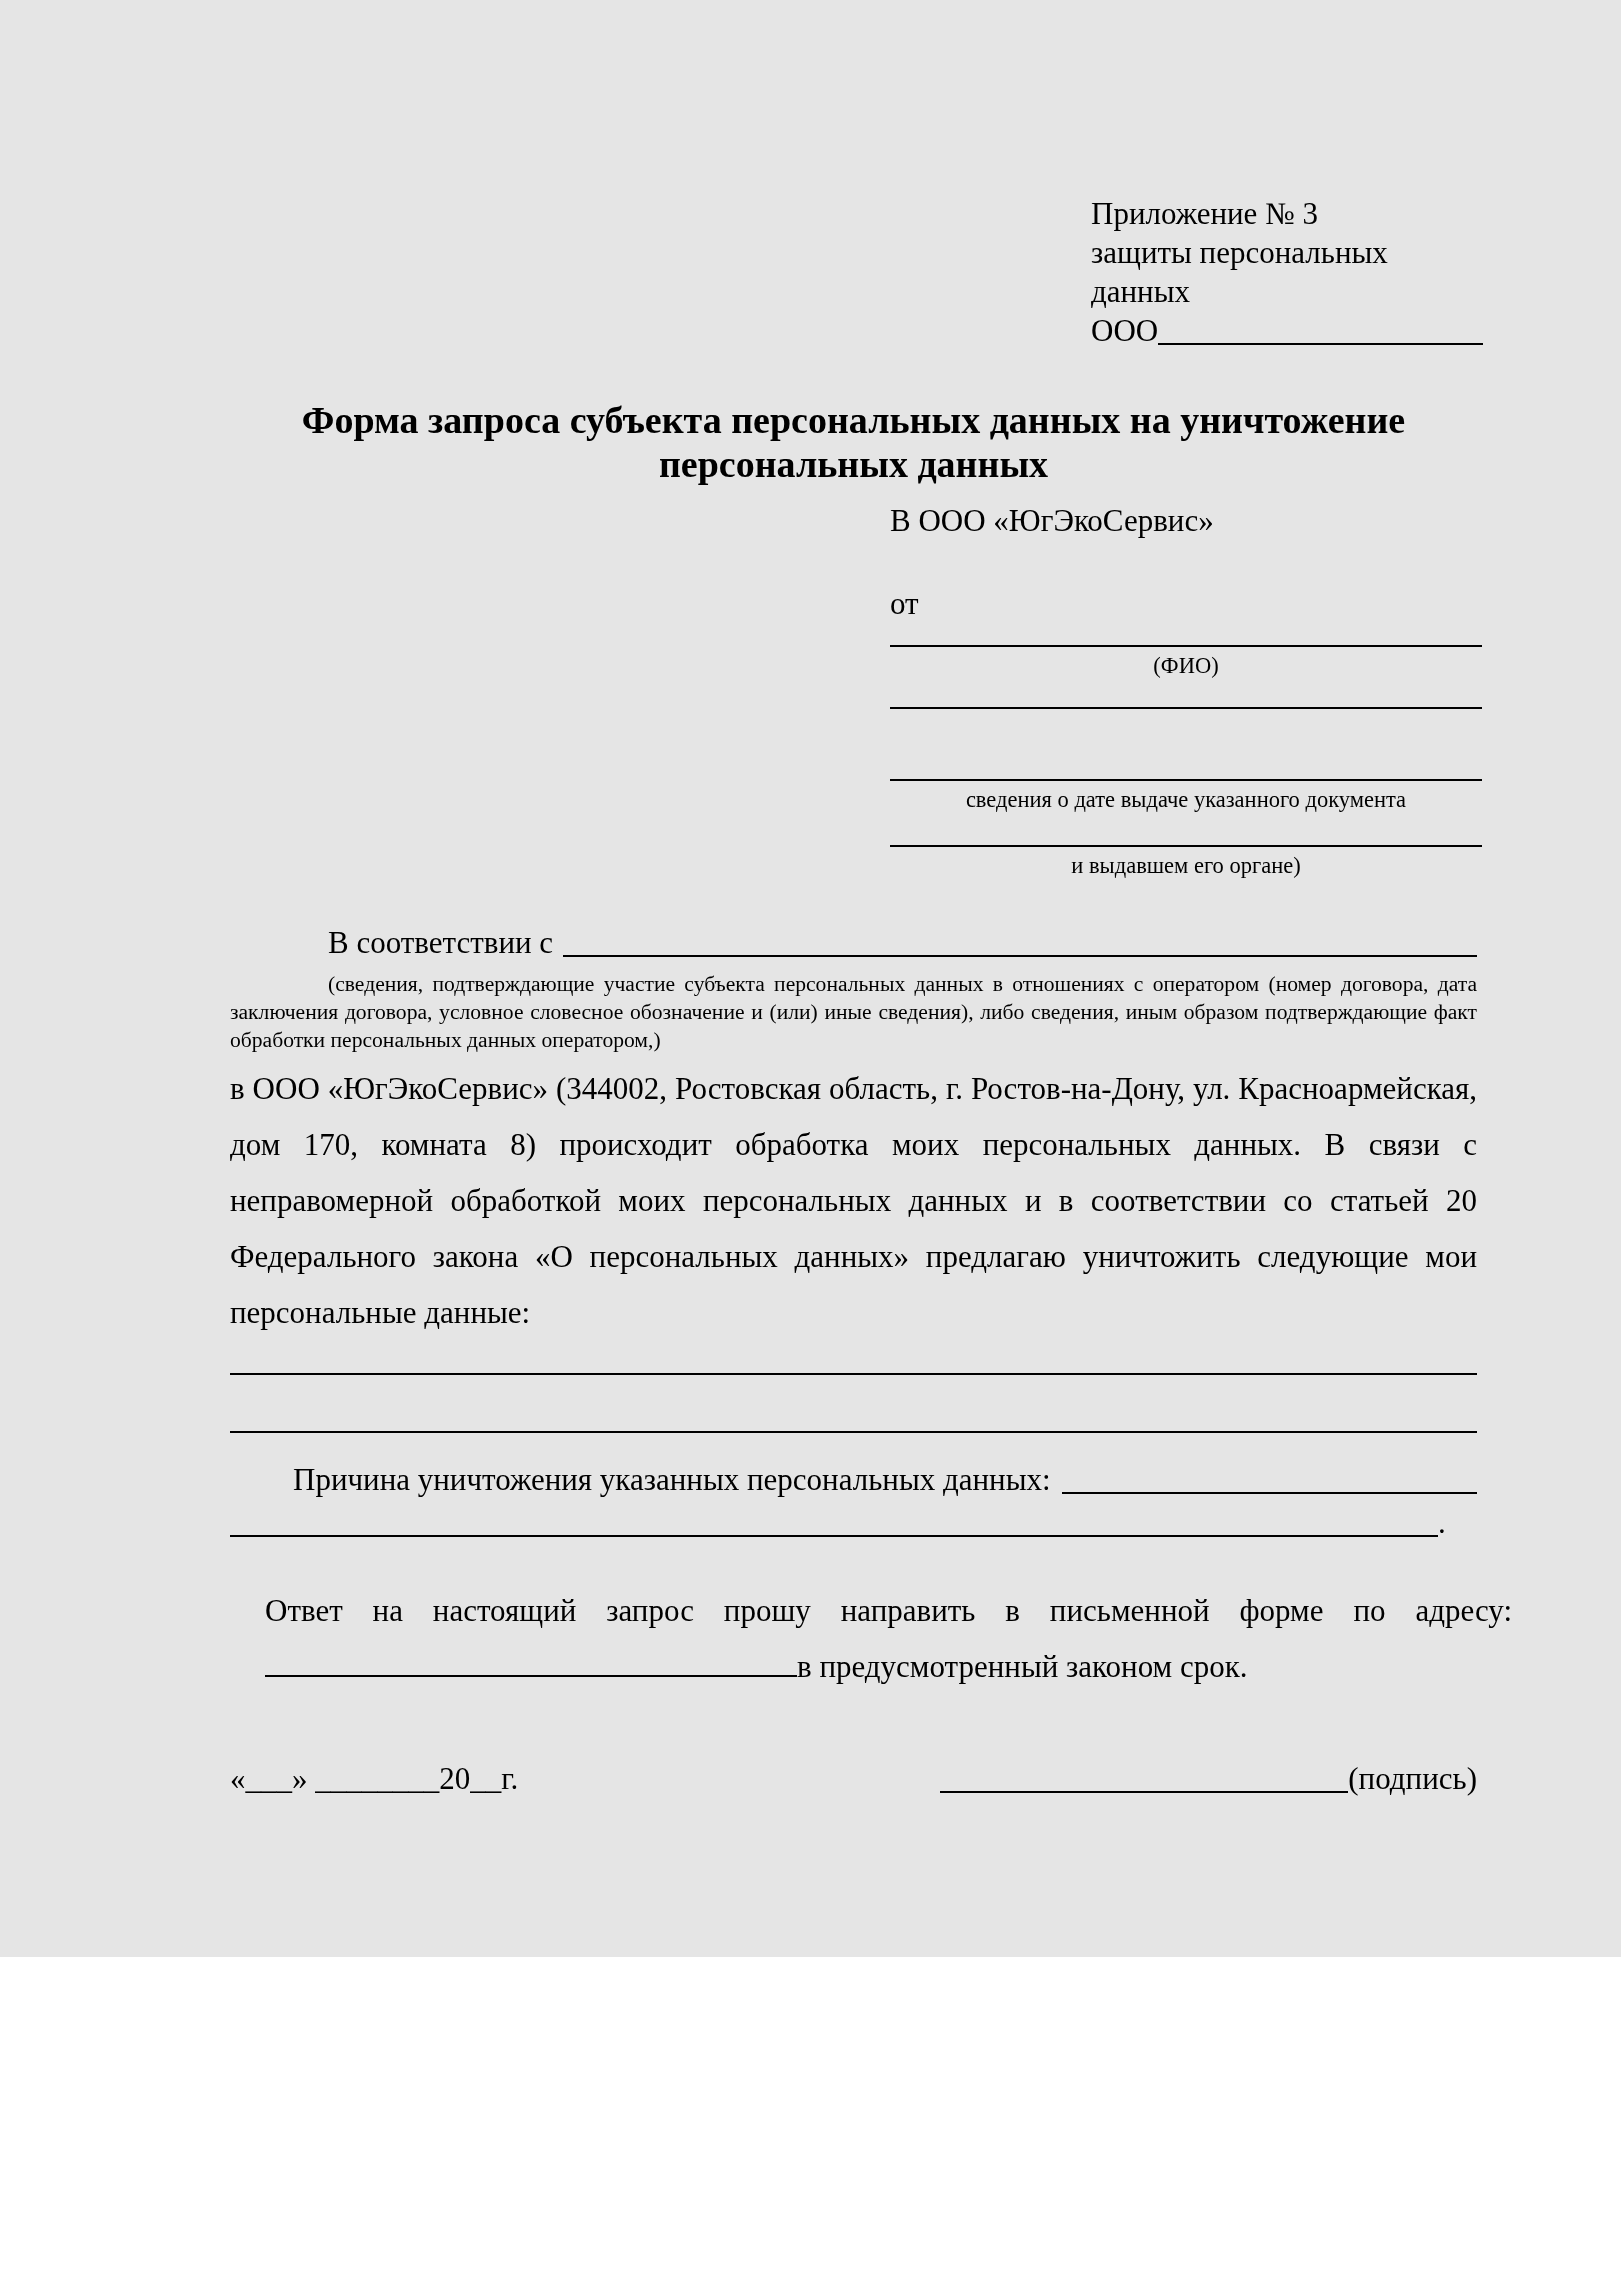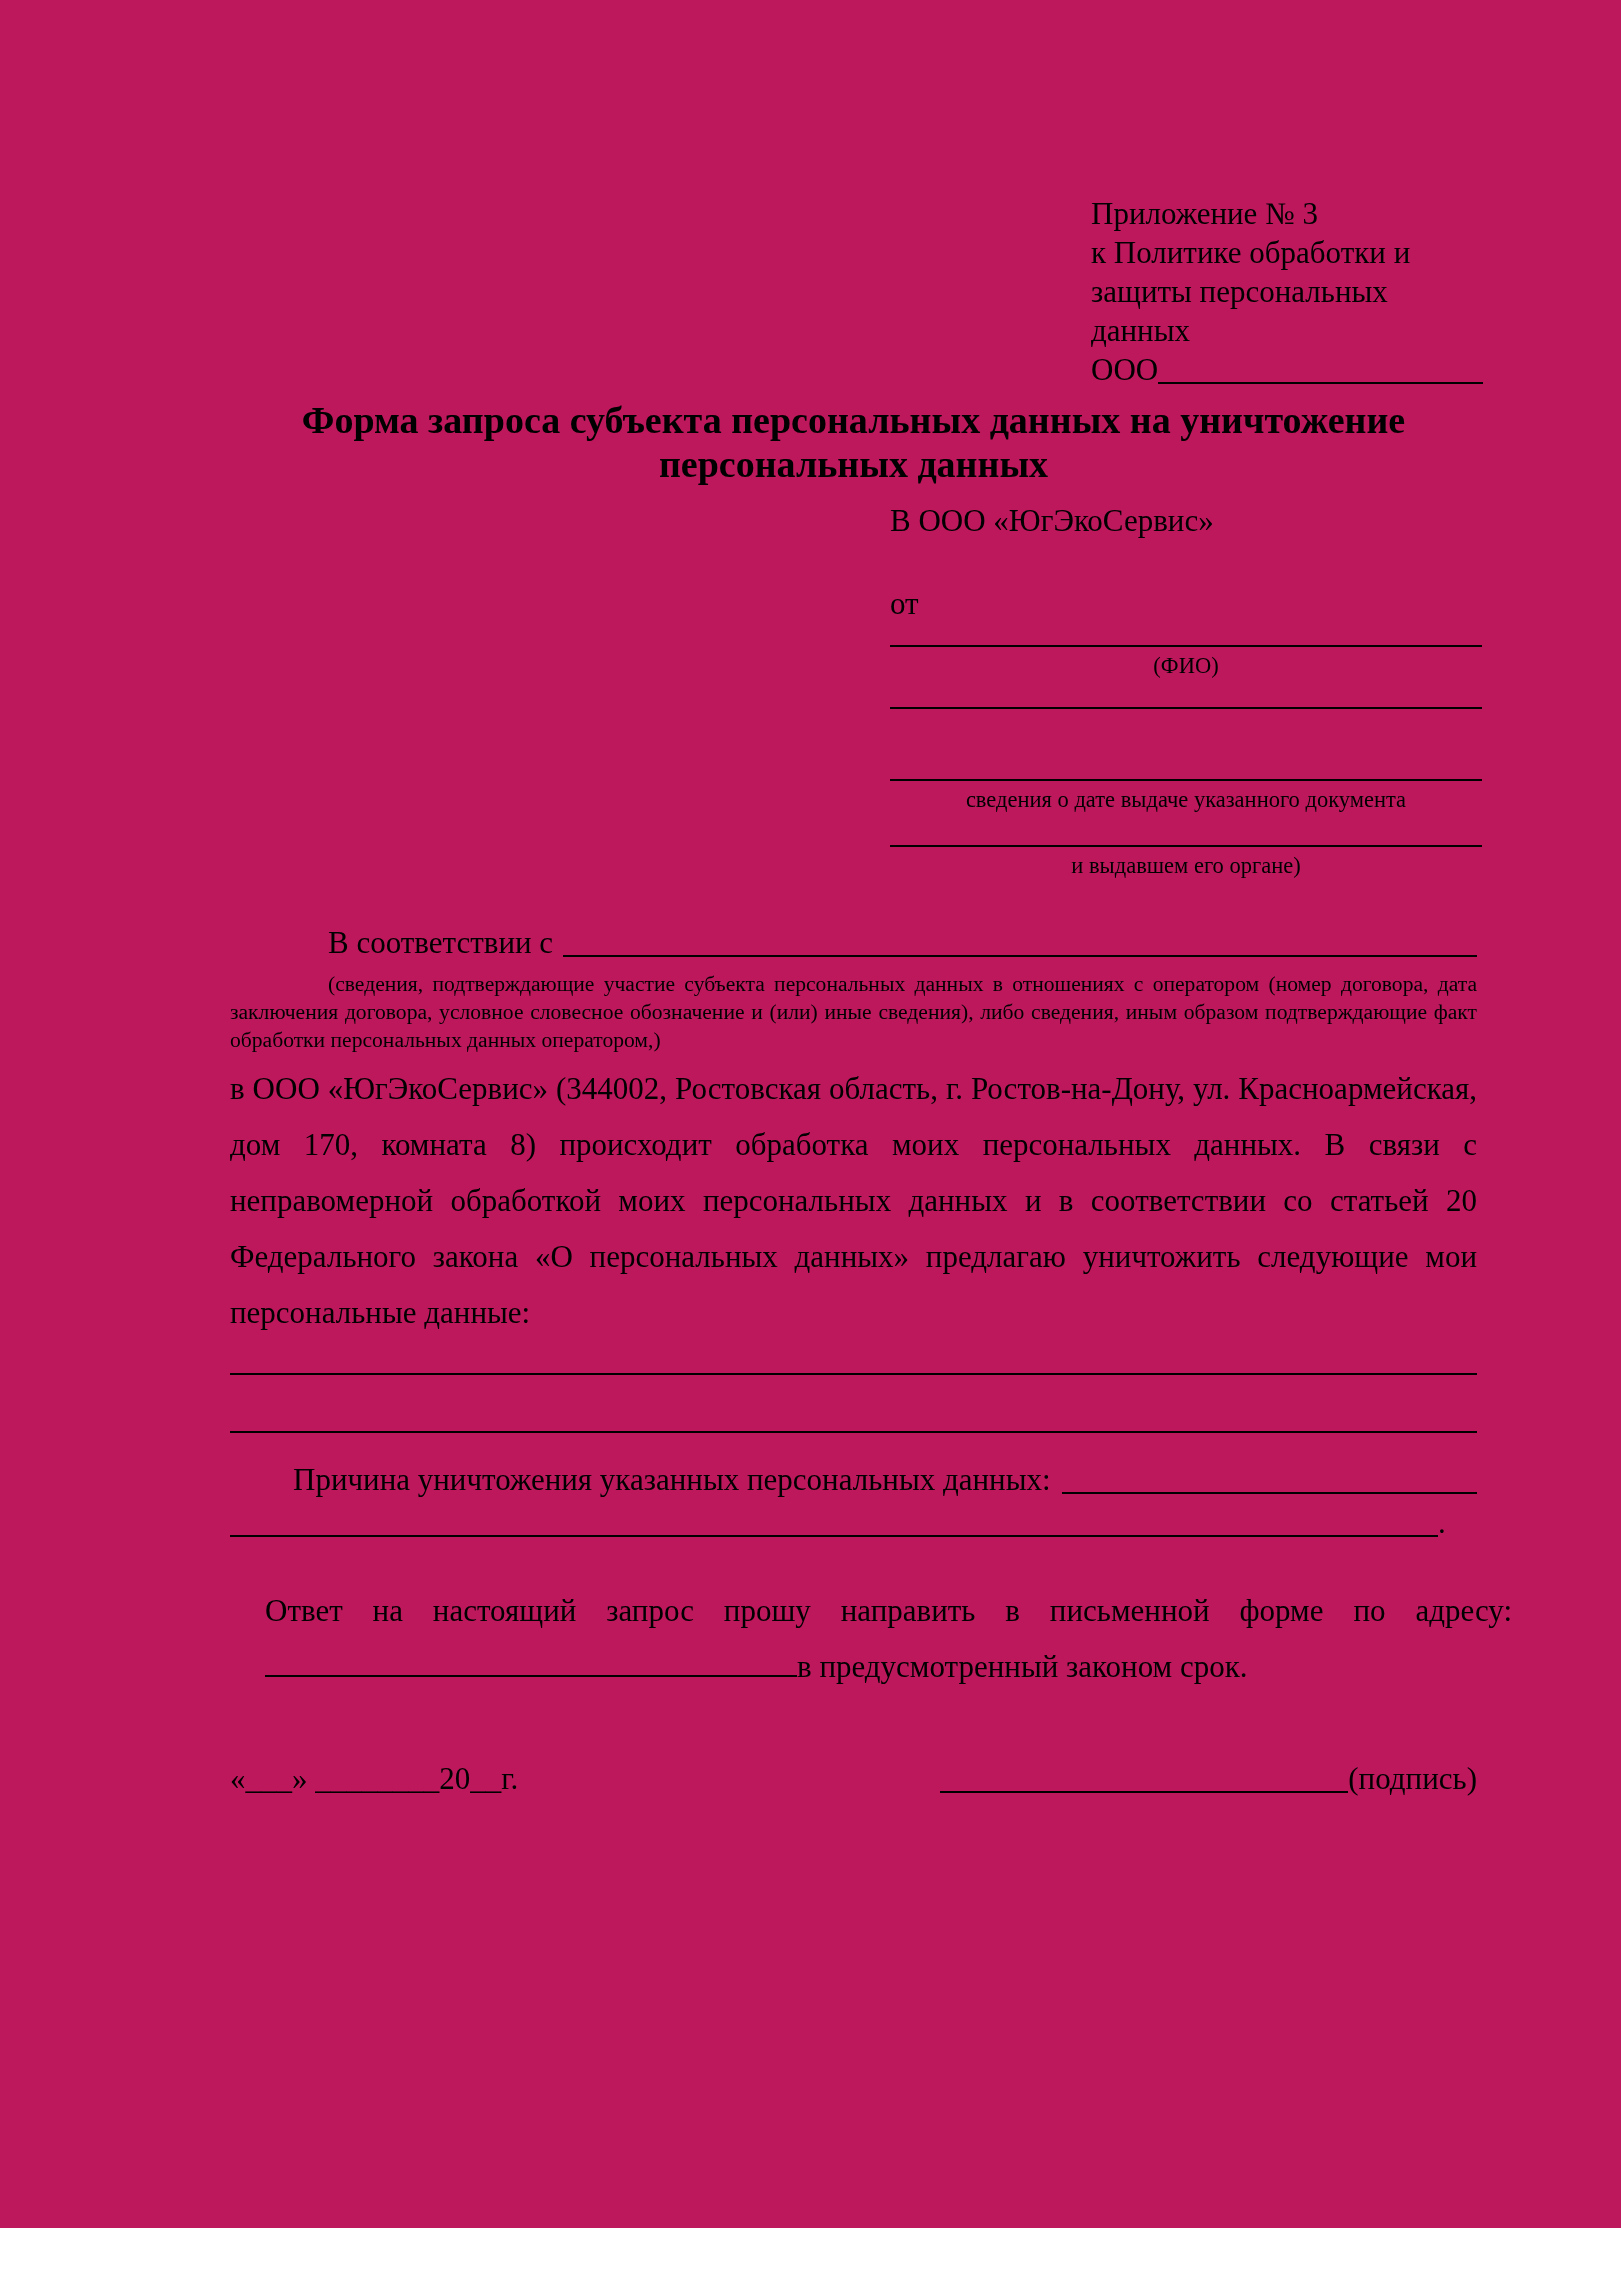--- a/index.html
+++ b/index.html
@@ -4,21 +4,21 @@
 <style>
   html,body{margin:0;padding:0;}
   body{
     width:1621px;height:2293px;
     background:#ffffff;
     font-family:"Liberation Serif","DejaVu Serif",serif;
     color:#000000;
     position:relative;
     overflow:hidden;
   }
-  .page{position:absolute;left:0;top:0;width:1621px;height:2228px;background:#be185d;}
+  .page{position:absolute;left:0;top:0;width:1621px;height:1957px;background:#e5e5e5;}
   .abs{position:absolute;}
 
   
   .appendix{left:1091px;top:194px;width:392px;font-size:31px;line-height:39px;}
   .appendix .ooo-row{display:flex;align-items:stretch;}
   .appendix .ooo-fill{flex:1;border-bottom:2.9px solid #000;margin-bottom:4.9px;}
 
   
   .doc-title{left:230px;top:398px;width:1247px;text-align:center;
     font-size:38px;font-weight:bold;line-height:44px;}
@@ -73,21 +73,20 @@
   .sig-group{display:flex;align-items:stretch;}
   .sig-rule{width:408px;border-bottom:2.9px solid #000;margin-bottom:4.9px;}
 </style>
 </head>
 <body>
 
 <div class="page">
 
   <div class="abs appendix">
     <div>Приложение № 3</div>
-    <div>к Политике обработки и</div>
     <div>защиты персональных данных</div>
     <div class="ooo-row">
       <span>ООО</span>
       <span class="ooo-fill"></span>
     </div>
   </div>
 
   <div class="abs doc-title">Форма запроса субъекта персональных данных на уничтожение персональных данных</div>
 
   <div class="abs addr-to">В ООО «ЮгЭкоСервис»</div>

